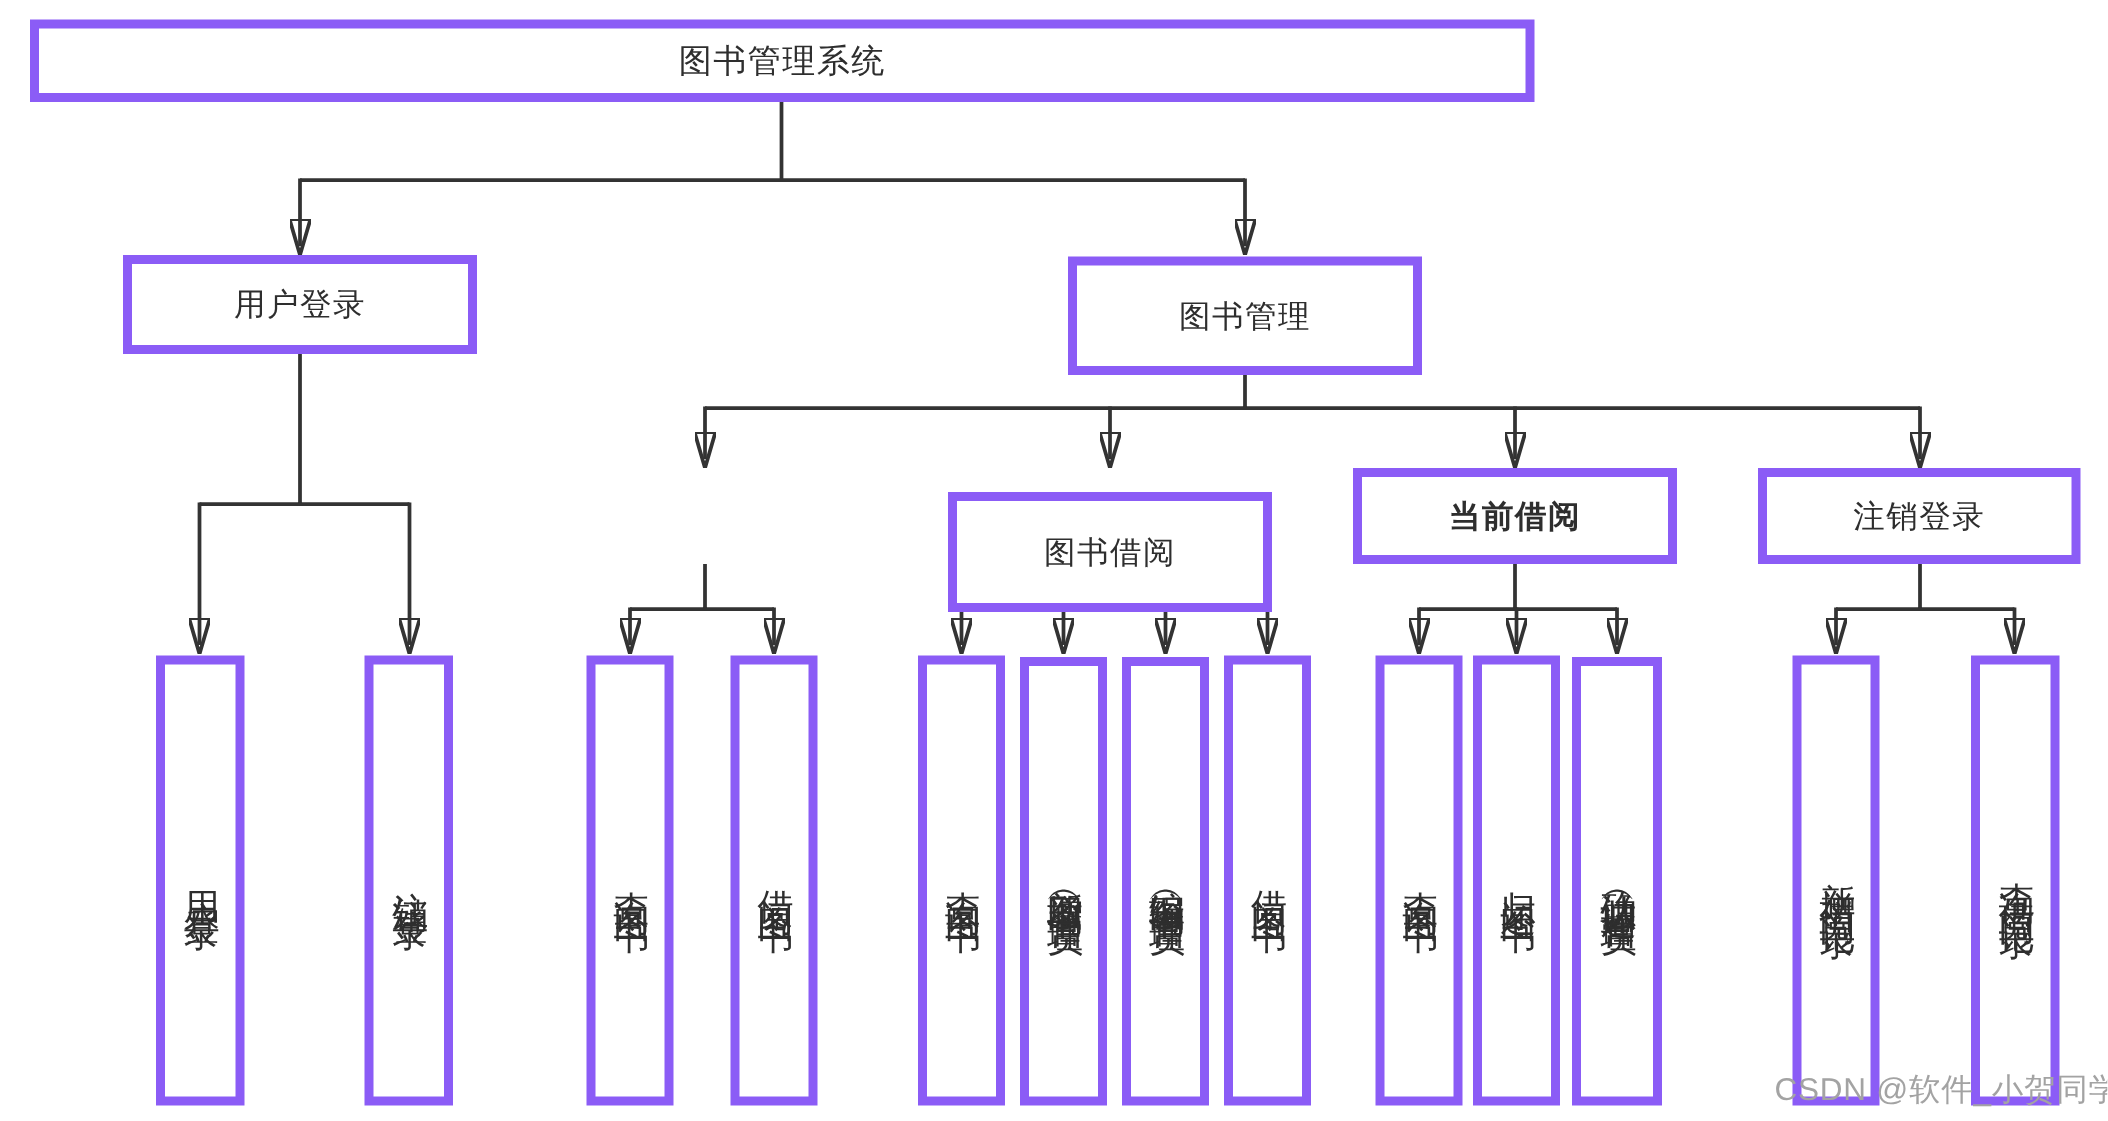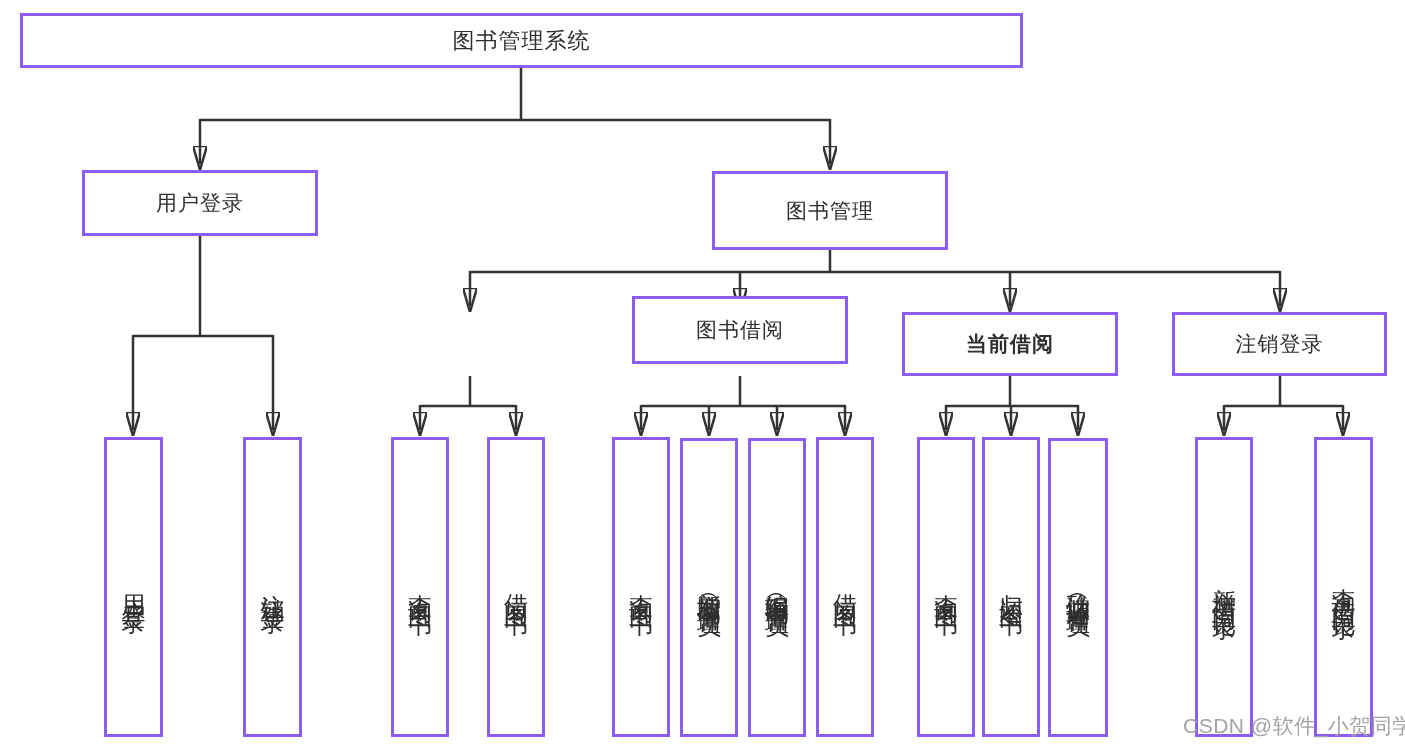--- a/index.html
+++ b/index.html
@@ -19,21 +19,21 @@
   }
   .wires path, .wires line {
     stroke: #333333;
     stroke-width: 2.5;
     fill: none;
   }
   .box {
     position: absolute;
     box-sizing: border-box;
     background: #ffffff;
-    border: 3px solid #8b5cf6;
+    border: 6px solid #8b5cf6;
     display: flex;
     align-items: center;
     justify-content: center;
     text-align: center;
     color: #2e2e2e;
   }
   .hbox {
     font-size: 21px;
     letter-spacing: 1px;
     white-space: nowrap;
@@ -101,21 +101,21 @@
     <path d="M1280,376 V406 M1224,406 H1343"></path>
     <line x1="1224" y1="405" x2="1224" y2="430" marker-end="url(#arrow)"></line>
     <line x1="1343" y1="405" x2="1343" y2="430" marker-end="url(#arrow)"></line>
   </svg>
 
   <div class="box hbox" style="left:20px; top:13px; width:1003px; height:55px; font-size:22px;">图书管理系统</div>
 
   <div class="box hbox" style="left:82px; top:170px; width:236px; height:66px;">用户登录</div>
   <div class="box hbox" style="left:712px; top:171px; width:236px; height:79px;">图书管理</div>
 
-  <div class="box hbox" style="left:632px; top:296px; width:216px; height:68px;">图书借阅</div>
+  <div class="box hbox" style="left:632px; top:328px; width:216px; height:80px;">图书借阅</div>
   <div class="box hbox" style="left:902px; top:312px; width:216px; height:64px;font-weight:bold;">当前借阅</div>
   <div class="box hbox" style="left:1172px; top:312px; width:215px; height:64px;">注销登录</div>
 
   <div class="box leaf" style="left:104px; top:437px; width:59px; height:300px;">用户登录</div>
   <div class="box leaf" style="left:243px; top:437px; width:59px; height:300px;">注销登录</div>
 
   <div class="box leaf" style="left:391px; top:437px; width:58px; height:300px;">查询图书</div>
   <div class="box leaf" style="left:487px; top:437px; width:58px; height:300px;">借阅图书</div>
 
   <div class="box leaf" style="left:612px; top:437px; width:58px; height:300px;">查询图书</div>

